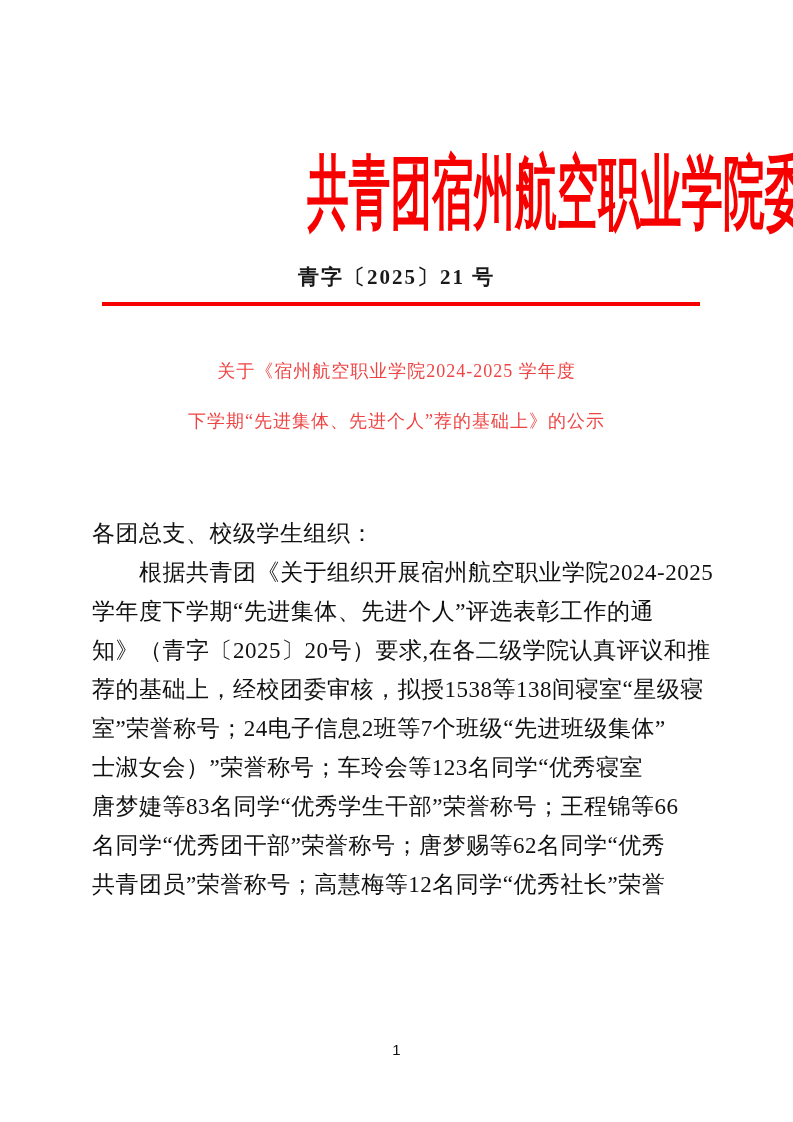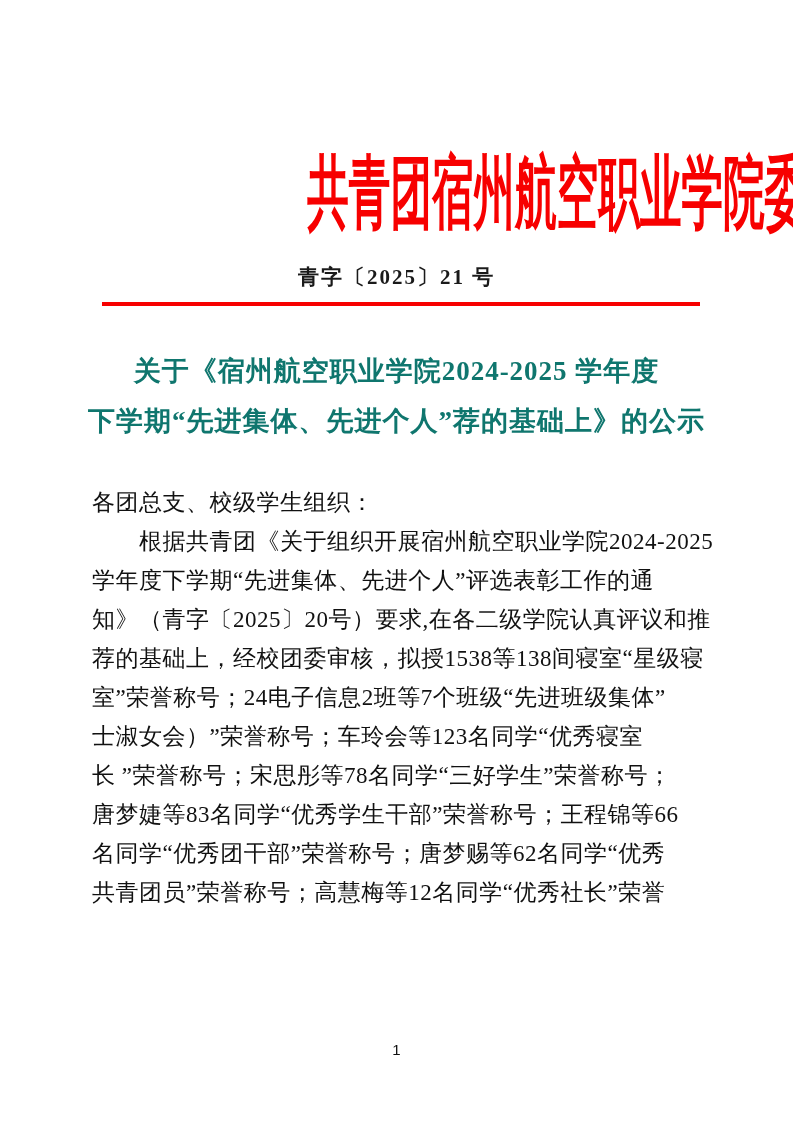--- a/index.html
+++ b/index.html
@@ -62,30 +62,30 @@
     height: 4px;
     background: var(--accent);
   }
   
   .doc-title {
     position: absolute;
     top: 346px;
     left: 60px;
     width: 673px;
     text-align: center;
-    font-weight: bold;
-    font-size: 27px;
+    font-weight: normal;
+    font-size: 18px;
     line-height: 50px;
     letter-spacing: 1px;
-    color: #0f766e;
+    color: #ef4444;
   }
   
   .doc-body {
     position: absolute;
-    top: 483px;
+    top: 514px;
     left: 92px;
     width: 612px;
     font-size: 23px;
     line-height: 39px;
     letter-spacing: 0.5px;
     color: #111111;
   }
   .body-line {
     height: 39px;
     white-space: nowrap;
@@ -122,21 +122,20 @@
   </div>
 
   <div class="doc-body">
     <div class="body-line">各团总支、校级学生组织：</div>
     <div class="body-line">　　根据共青团《关于组织开展宿州航空职业学院2024-2025</div>
     <div class="body-line">学年度下学期“先进集体、先进个人”评选表彰工作的通</div>
     <div class="body-line">知》（青字〔2025〕20号）要求,在各二级学院认真评议和推</div>
     <div class="body-line">荐的基础上，经校团委审核，拟授1538等138间寝室“星级寝</div>
     <div class="body-line">室”荣誉称号；24电子信息2班等7个班级“先进班级集体”</div>
     <div class="body-line">士淑女会）”荣誉称号；车玲会等123名同学“优秀寝室</div>
-    <div class="body-line">长 ”荣誉称号；宋思彤等78名同学“三好学生”荣誉称号；</div>
     <div class="body-line">唐梦婕等83名同学“优秀学生干部”荣誉称号；王程锦等66</div>
     <div class="body-line">名同学“优秀团干部”荣誉称号；唐梦赐等62名同学“优秀</div>
     <div class="body-line">共青团员”荣誉称号；高慧梅等12名同学“优秀社长”荣誉</div>
   </div>
 
   <div class="page-number">1</div>
 
 </div>
 
 </body></html>

